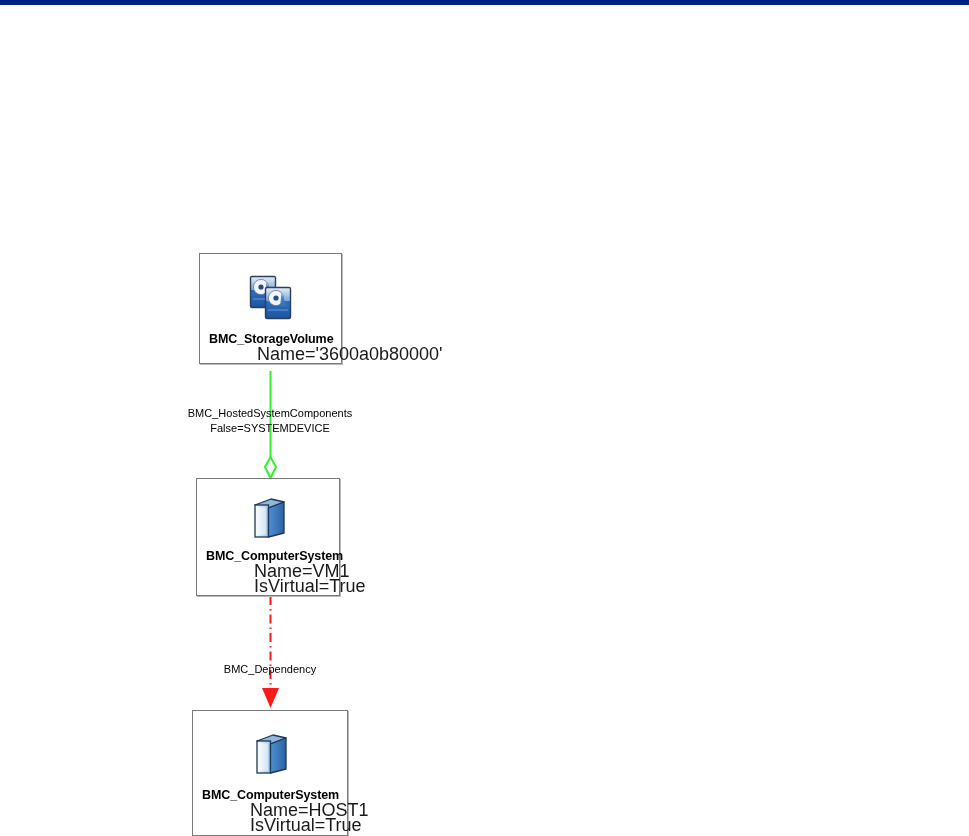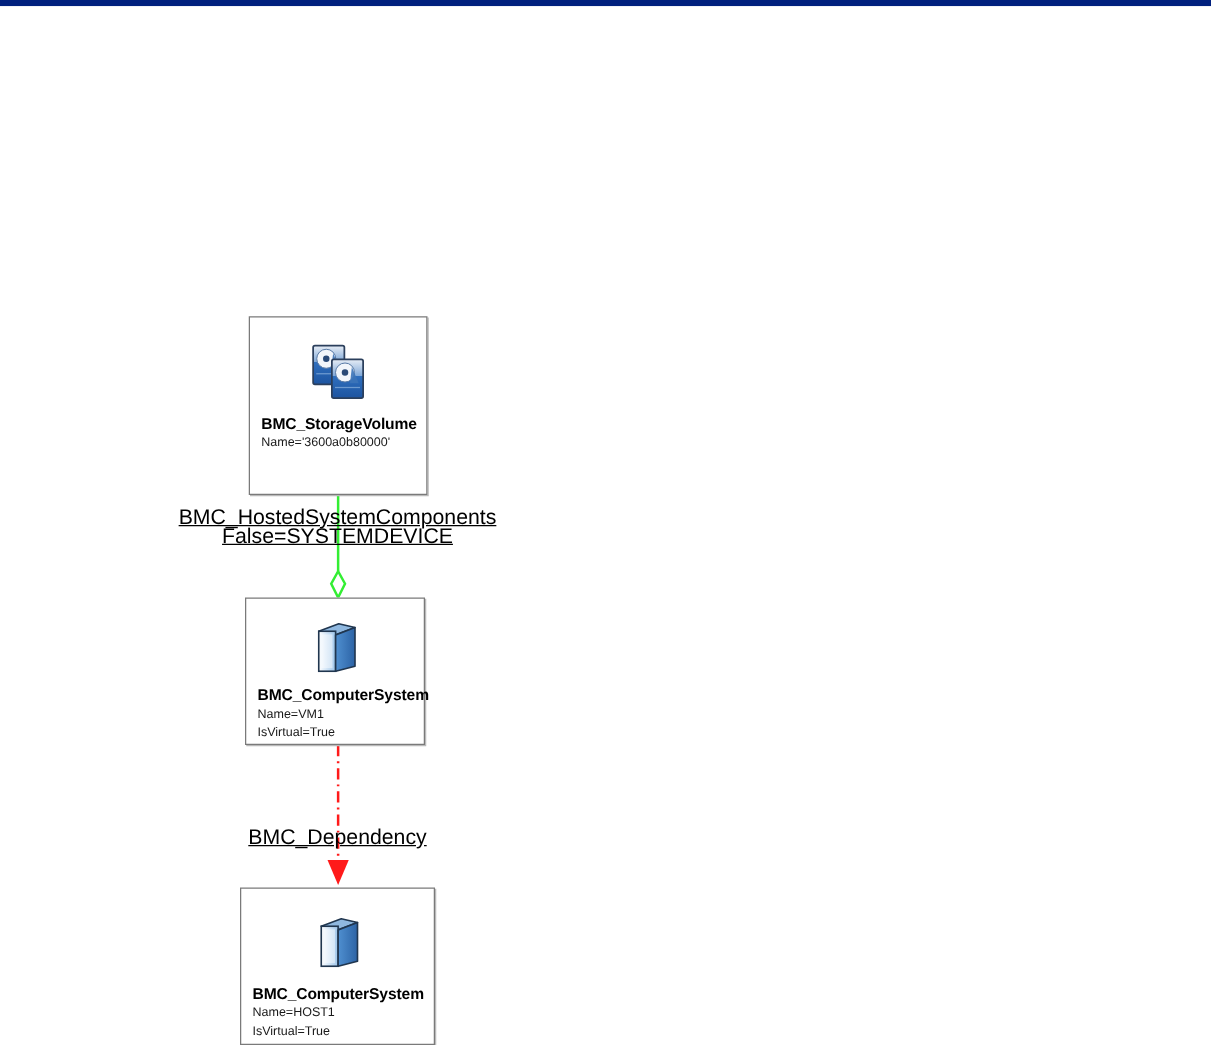--- a/index.html
+++ b/index.html
@@ -70,30 +70,31 @@
     line-height: 15px;
     white-space: nowrap;
   }
   .node-title {
     font-weight: bold;
     font-size: 12.5px;
     letter-spacing: -0.1px;
   }
   .node-attr {
     font-weight: normal;
-    font-size: 10px;
+    font-size: 18px;
     color: #1a1a1a;
+    margin-left: 48px;
   }
 
   
   #node-storage-volume {
     left: 199px;
     top: 248px;
     width: 143px;
-    height: 143px;
+    height: 111px;
   }
   #node-storage-volume .node-icon-wrap { top: 18px; height: 52px; }
   #node-storage-volume .node-text { top: 78px; }
 
   #node-computer-system-vm {
     left: 196px;
     top: 473px;
     width: 144px;
     height: 118px;
   }
@@ -106,26 +107,25 @@
     width: 156px;
     height: 126px;
   }
   #node-computer-system-host .node-icon-wrap { top: 18px; height: 54px; }
   #node-computer-system-host .node-text { top: 77px; }
 
   
   .edge-label {
     position: absolute;
     text-align: center;
-    font-size: 17px;
+    font-size: 11px;
     line-height: 15px;
     color: #000000;
     white-space: nowrap;
     background: transparent;
-    text-decoration: underline;
   }
   #edge-label-hosted-system-components {
     left: 0px;
     top: 401px;
     width: 540px;
   }
   #edge-label-dependency {
     left: 0px;
     top: 622px;
     width: 540px;

